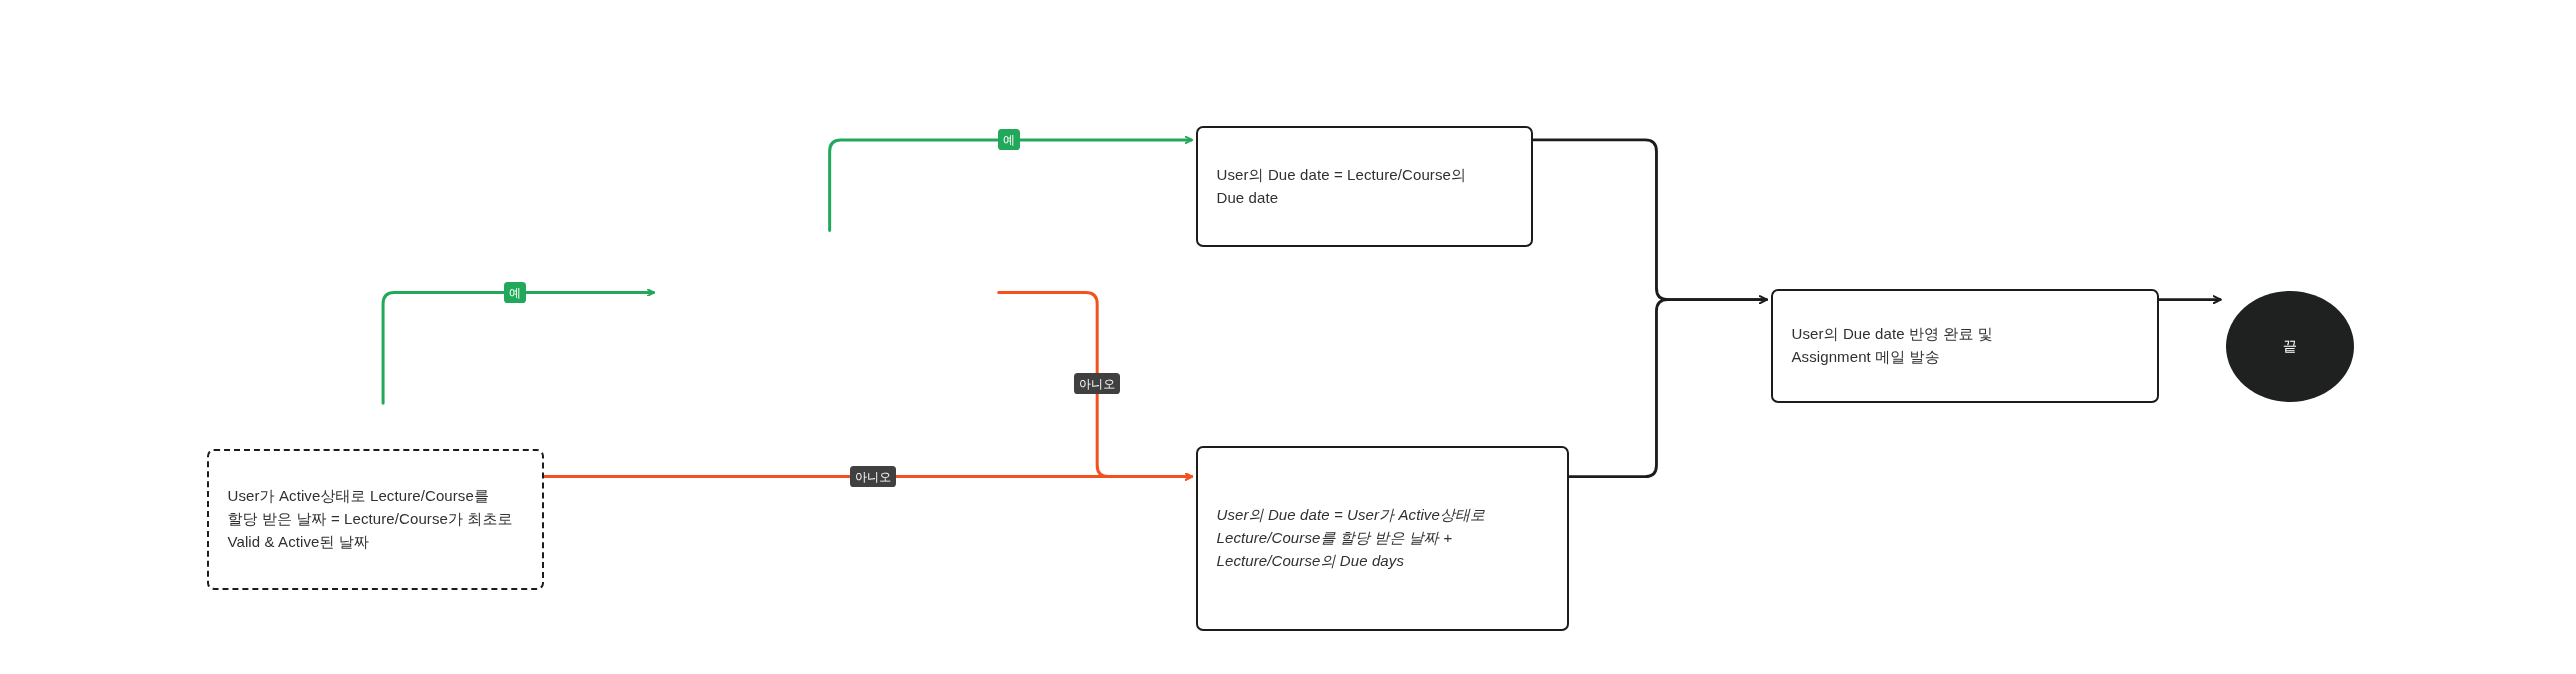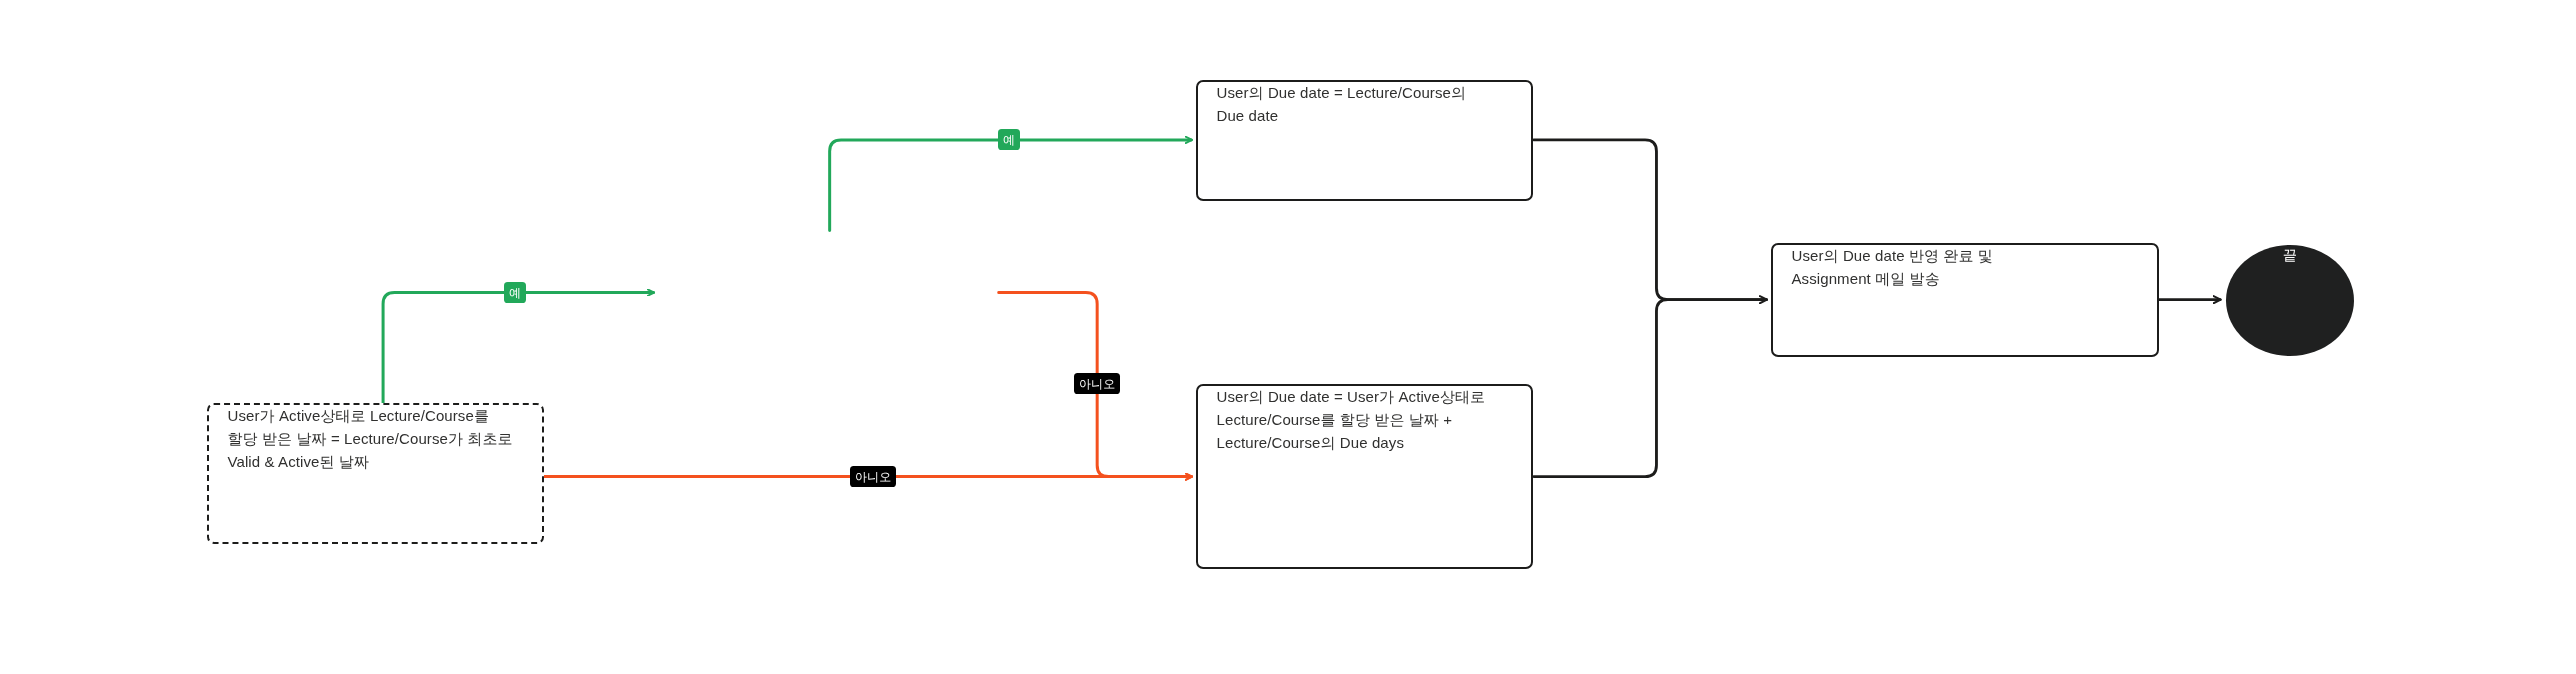--- a/index.html
+++ b/index.html
@@ -23,21 +23,23 @@
     left: 0;
     top: 0;
     width: 2576px;
     height: 675px;
     pointer-events: none;
   }
   .node {
     position: absolute;
     box-sizing: border-box;
     display: flex;
+    align-items: center;
     background: #ffffff;
+    margin-top: 46px;
   }
   .node-text {
     font-size: 15px;
     line-height: 1.52;
     color: #30302f;
     letter-spacing: 0.1px;
     white-space: pre-line;
     padding: 0 0 0 0;
   }
   .node.dashed {
@@ -71,21 +73,21 @@
     border-radius: 3.6px;
     color: #ffffff;
     font-size: 12px;
     line-height: 1;
     letter-spacing: 0.1px;
     white-space: nowrap;
     padding: 0 5px;
     height: 21.4px;
   }
   .edge-label.yes { background: #22a85a; }
-  .edge-label.no  { background: #000000; }
+  .edge-label.no  { background: #404040; }
 </style>
 </head>
 <body>
 
 <div id="canvas">
 
   <svg id="wires" viewBox="0 0 3611 946" width="2576" height="675" xmlns="http://www.w3.org/2000/svg" aria-hidden="true">
     <defs>
       <marker id="ah-green" markerWidth="11" markerHeight="11" refX="9" refY="5.5" orient="auto" markerUnits="userSpaceOnUse">
         <path d="M1,1 L10,5.5 L1,10" fill="none" stroke="#22a85a" stroke-width="2.6" stroke-linecap="round" stroke-linejoin="round"></path>
@@ -118,21 +120,21 @@
 할당 받은 날짜 = Lecture/Course가 최초로
 Valid &amp; Active된 날짜</div>
   </div>
 
 
   <div class="node solid" style="left:1196px; top:80px; width:337px; height:121px;">
     <div class="node-text">User의 Due date = Lecture/Course의
 Due date</div>
   </div>
 
-  <div class="node solid" style="left:1196px; top:384px; width:337px; height:185px;">
+  <div class="node solid" style="left:1196px; top:400px; width:373px; height:185px;font-style:italic;">
     <div class="node-text">User의 Due date = User가 Active상태로
 Lecture/Course를 할당 받은 날짜 +
 Lecture/Course의 Due days</div>
   </div>
 
   <div class="node solid" style="left:1771px; top:243px; width:388px; height:114px;">
     <div class="node-text">User의 Due date 반영 완료 및
 Assignment 메일 발송</div>
   </div>
 

